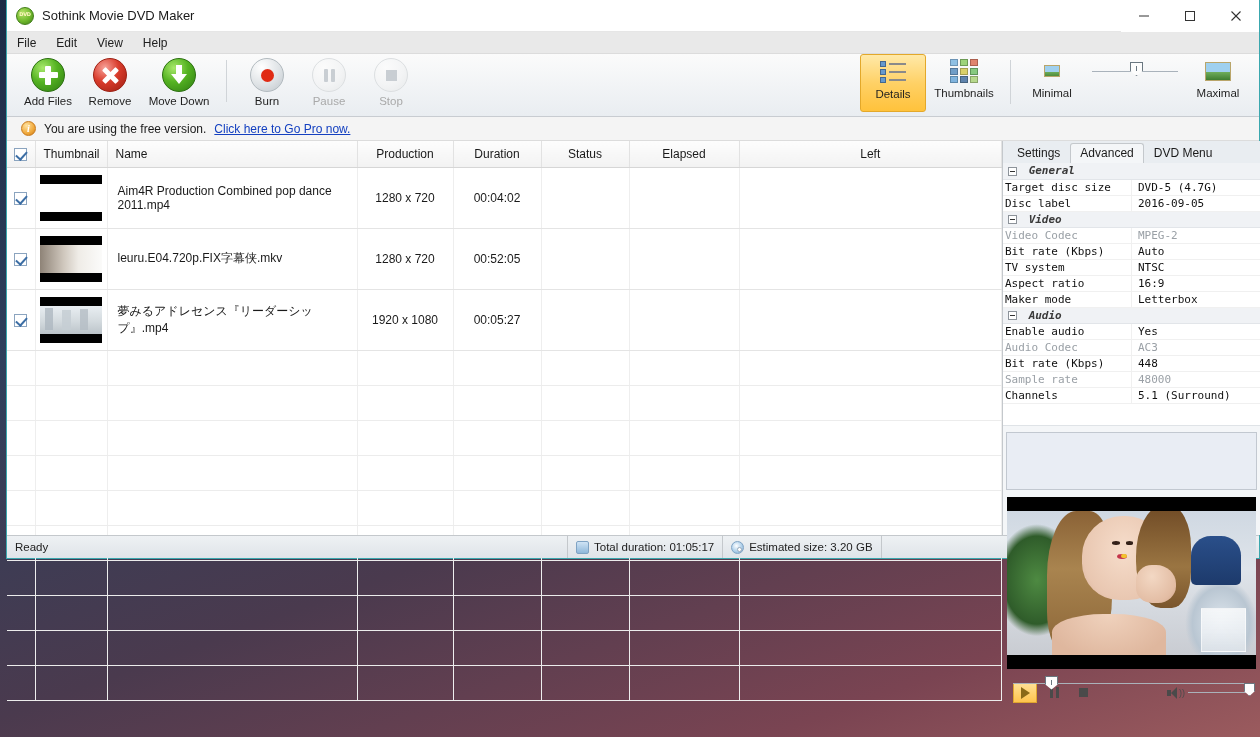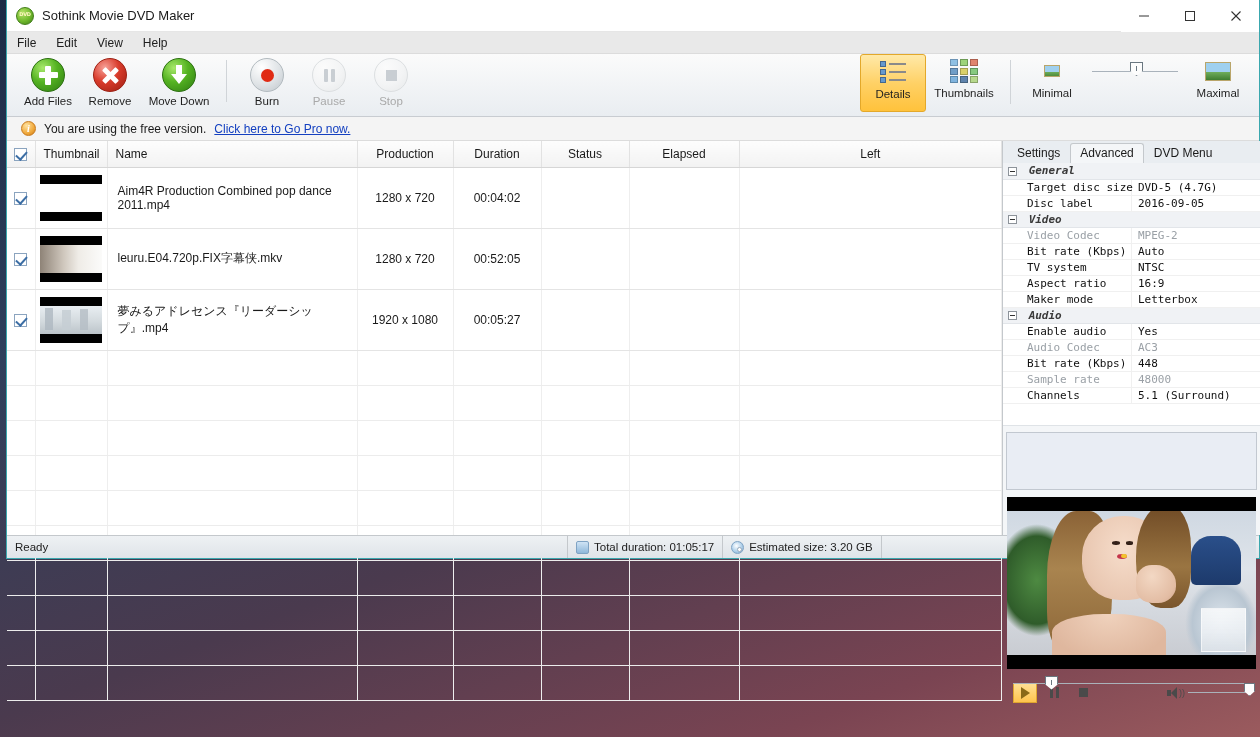--- a/index.html
+++ b/index.html
@@ -196,21 +196,21 @@
   .tab {
     padding: 2px 9px 3px 9px; font-size: 12px; color:#1a1a1a;
     border: 1px solid transparent; border-bottom:none;
     border-radius: 3px 3px 0 0;
   }
   .tab.active { background: #f4f6f8; border-color:#c4c8cc; }
   #propwrap { background:#fff; flex: none; }
   table.props { width:100%; border-collapse:collapse; table-layout:fixed; font-family:"DejaVu Sans Mono","Liberation Mono",monospace;}
   table.props td { font-size: 11px; height: 16px; border-bottom: 1px solid #f0f0f0; color:#101010; }
   table.props tr.grp td { background:#f0f2f5; font-weight:bold; color:#3a3a3a; border-bottom:1px solid #e2e5e9; }
-  td.k { width: 92px; padding-left: 24px; white-space: nowrap; }
+  td.k { width: 92px; padding-left: 2px; white-space: nowrap; }
   td.k.dim, td.v.dim { color: #9aa0a6; }
   td.v { padding-left: 6px; border-left: 1px solid #f0f0f0; }
   .expander {
     display:inline-block; width:9px; height:9px; border:1px solid #8d939a; background:#fff;
     position:relative; margin-right:5px; vertical-align:middle;
   }
   .expander::before{content:"";position:absolute;left:1px;top:3px;width:5px;height:1px;background:#333;}
   .grplabel { font-size:11px;font-style:italic; }
   #propspacer { background:#fff; height: 22px; border-bottom:1px solid #dfe3e7;}
   #descbox { margin: 6px 3px 0 3px; height: 58px; background:#e9edf4; border:1px solid #c2c8d0; flex:none;}

